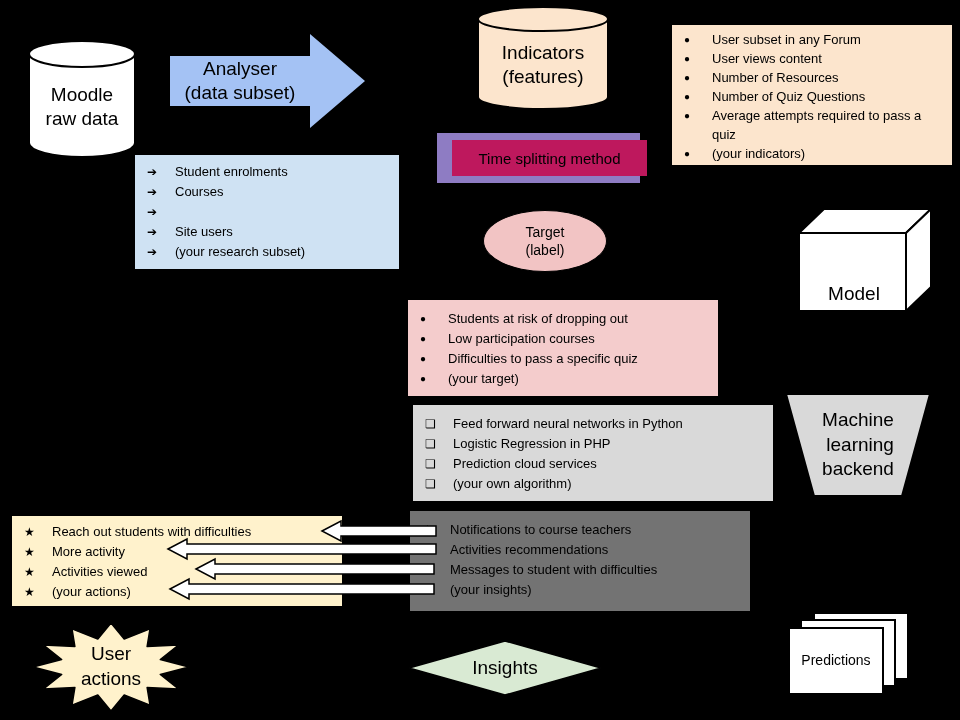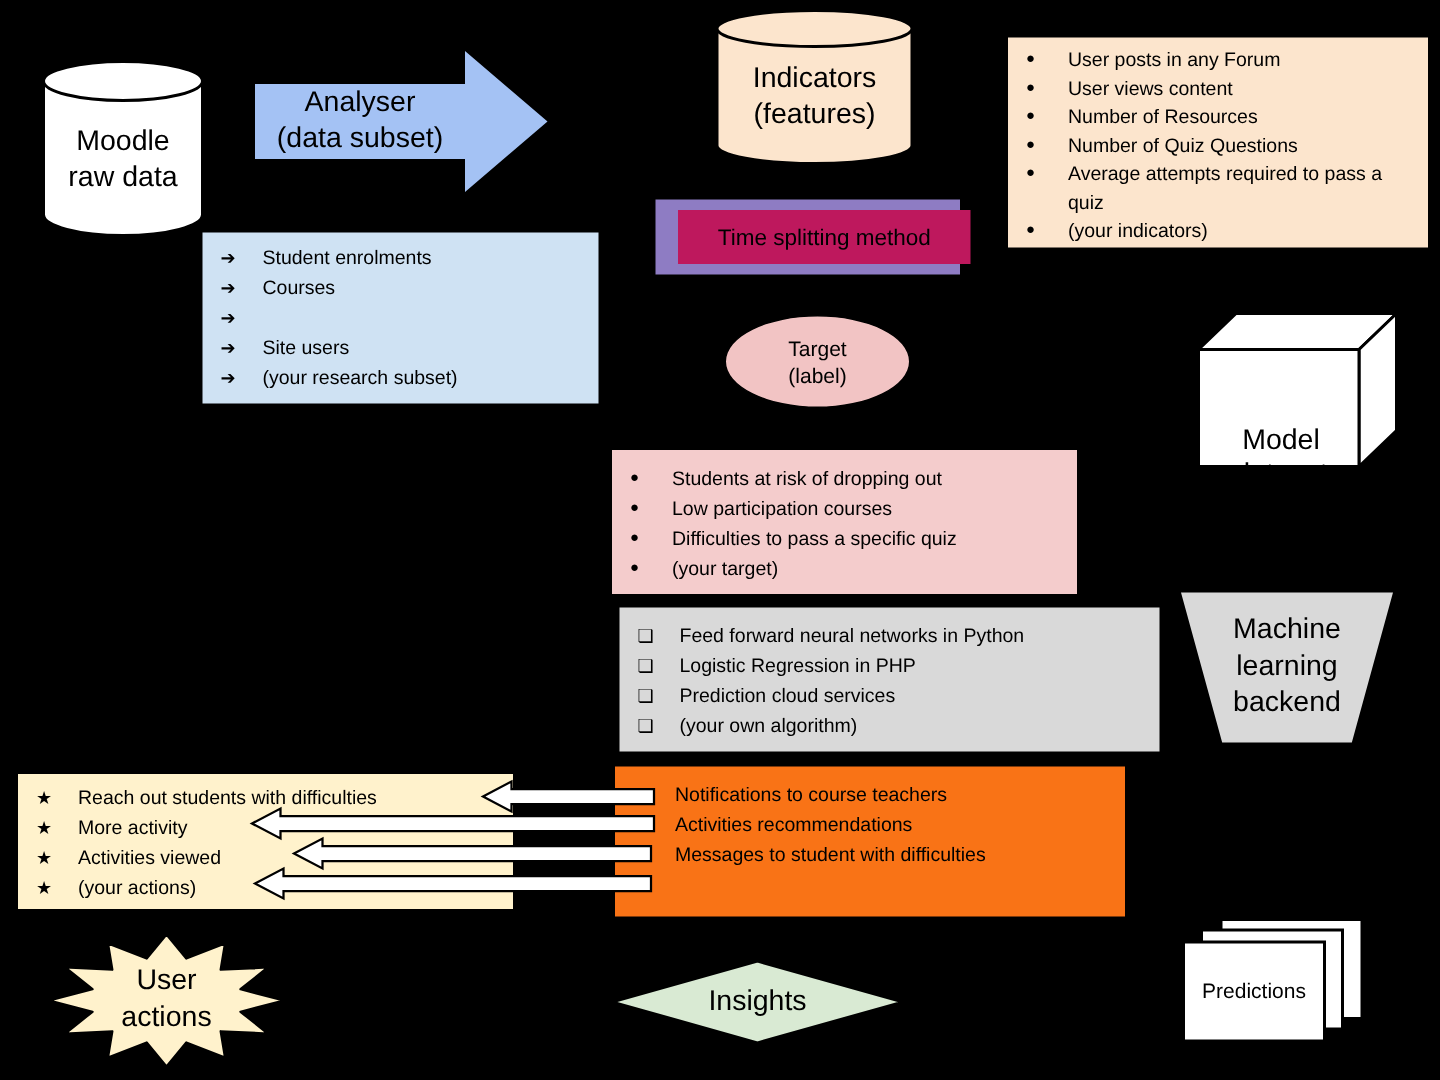--- a/index.html
+++ b/index.html
@@ -49,21 +49,21 @@
                        border:1px solid #000; display:flex; align-items:center; justify-content:center;
                        text-align:left; white-space:pre-line; font-size:14px; line-height:1.3; }
 
   #model-cube        { left:798px; top:208px; width:134px; height:104px; }
   #model-cube .shape-label { left:0; top:25px; width:112px; height:78px; line-height:1.2;margin-top:45px; }
 
   #target-box        { left:408px; top:300px; width:310px; height:96px; padding-top:9px; }
   #algorithms-box    { left:413px; top:405px; width:360px; height:96px; padding-top:9px; }
 
   #ml-trap           { left:785px; top:393px; width:146px; height:104px; }
-  #ml-trap .shape-label { left:0; top:0; right:0; bottom:0; line-height:1.3; }
+  #ml-trap .shape-label { left:0; top:0; right:0; bottom:0; line-height:1.3;text-align:right; }
 
   #actions-box       { left:12px;  top:516px; width:330px; height:90px; padding-top:6px; }
   #insights-box      { left:410px; top:511px; width:340px; height:100px; padding-top:9px; }
 
   #arrows-overlay    { left:160px; top:515px; width:285px; height:92px; z-index:5; }
 
   #user-burst        { left:32px;  top:622px; width:158px; height:90px; }
   #user-burst .shape-label { left:0; top:0; right:0; bottom:0; line-height:1.3; }
 
   #insights-diamond  { left:408px; top:640px; width:194px; height:56px; }
@@ -97,21 +97,21 @@
     <path d="M1,13 v78 a65,12 0 0 0 130,0 v-78" stroke="#000" stroke-width="2" fill="#fce5cd"></path>
     <ellipse cx="66" cy="13" rx="65" ry="12" stroke="#000" stroke-width="2" fill="#fce5cd"></ellipse>
   </svg>
   <div class="shape-label">Indicators
 (features)</div>
 </div>
 
 <div class="list-box" id="indicators-box" style="background-color: rgb(252, 229, 205);">
   <div class="li">
       <span class="bullet">●</span>
-      <span class="li-text">User posts in any Forum</span>
+      <span class="li-text">User subset in any Forum</span>
     </div>
   <div class="li">
       <span class="bullet">●</span>
       <span class="li-text">User views content</span>
     </div>
   <div class="li">
       <span class="bullet">●</span>
       <span class="li-text">Number of Resources</span>
     </div>
   <div class="li">
@@ -228,35 +228,36 @@
   <div class="li">
       <span class="bullet">★</span>
       <span class="li-text">Activities viewed</span>
     </div>
   <div class="li">
       <span class="bullet">★</span>
       <span class="li-text">(your actions)</span>
     </div>
 </div>
 
-<div class="list-box" id="insights-box" style="background-color: #f97316;">
+<div class="list-box" id="insights-box" style="background-color: #737373;">
   <div class="li">
       <span class="bullet">❖</span>
       <span class="li-text">Notifications to course teachers</span>
     </div>
   <div class="li">
       <span class="bullet">❖</span>
       <span class="li-text">Activities recommendations</span>
     </div>
   <div class="li">
       <span class="bullet">❖</span>
       <span class="li-text">Messages to student with difficulties</span>
     </div>
   <div class="li">
       <span class="bullet">❖</span>
+      <span class="li-text">(your insights)</span>
     </div>
 </div>
 
 <div class="abs" id="arrows-overlay">
   <svg class="shape" viewBox="0 0 285 92">
     <path d="M162,16 L181,6 L181,11 L276,11 L276,21 L181,21 L181,26 Z" stroke="#000" stroke-width="1.5" fill="#ffffff"></path>
     <path d="M8,34 L27,24 L27,29 L276,29 L276,39 L27,39 L27,44 Z" stroke="#000" stroke-width="1.5" fill="#ffffff"></path>
     <path d="M36,54 L55,44 L55,49 L274,49 L274,59 L55,59 L55,64 Z" stroke="#000" stroke-width="1.5" fill="#ffffff"></path>
     <path d="M10,74 L29,64 L29,69 L274,69 L274,79 L29,79 L29,84 Z" stroke="#000" stroke-width="1.5" fill="#ffffff"></path>
   </svg>

